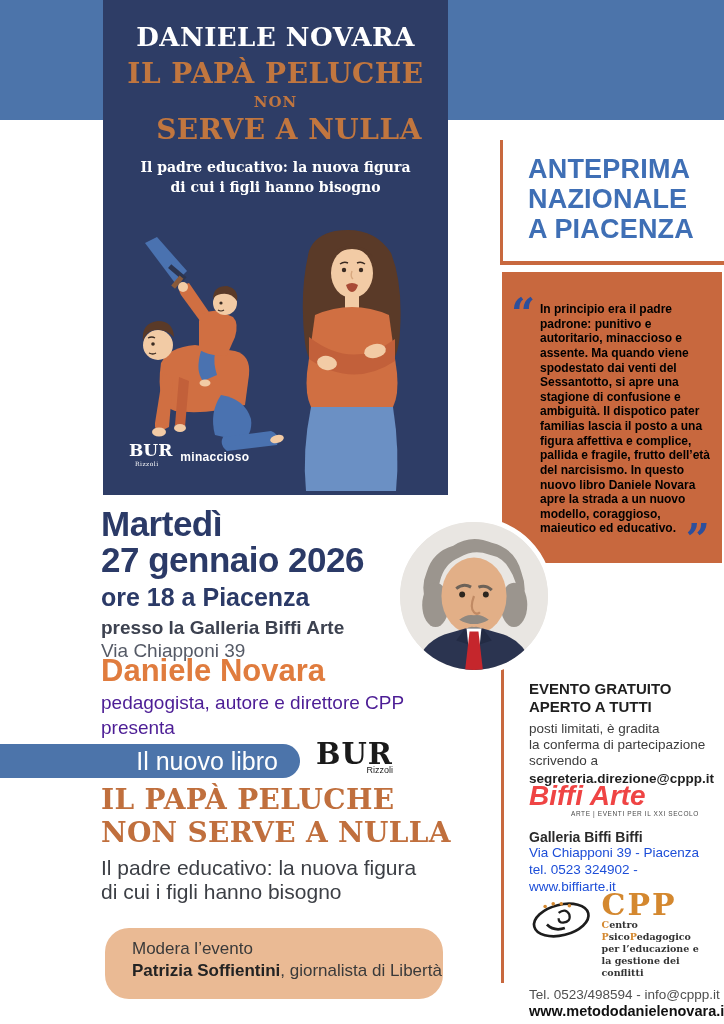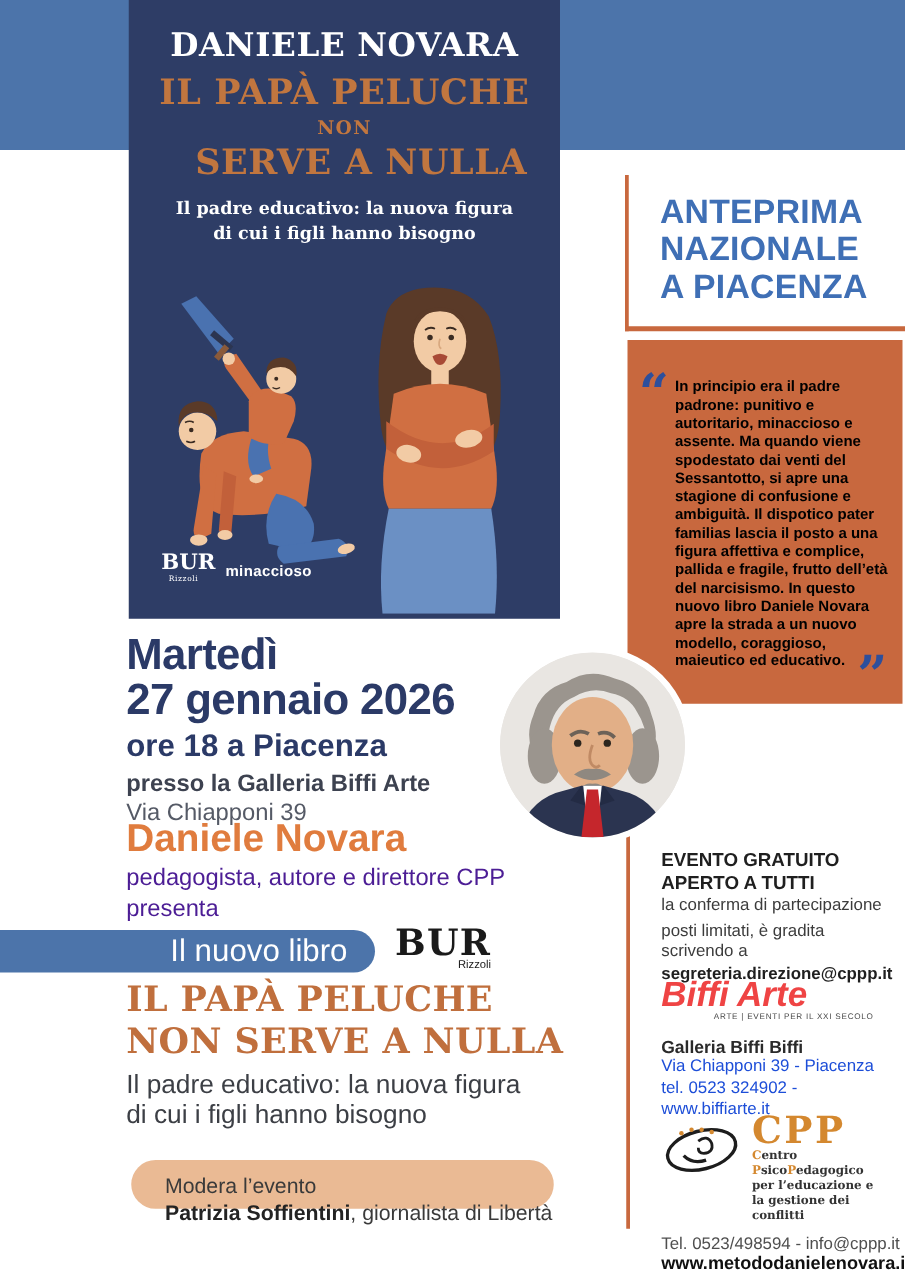--- a/index.html
+++ b/index.html
@@ -60,21 +60,21 @@
   .bur-logo{left:316px;top:740px;color:#1a1a1a;}
   .bur-logo .bur{font-family:"DejaVu Serif",serif;font-weight:bold;font-size:29px;line-height:28px;letter-spacing:1px;}
   .bur-logo .rizzoli{display:block;font-size:9px;text-align:right;margin-top:-3px;}
 
   
   .book-title{left:101px;top:784px;font-family:"DejaVu Serif",serif;font-weight:bold;font-size:28px;
     line-height:1.17;color:var(--title_orange);letter-spacing:0.3px;}
   .book-sub{left:101px;top:856px;font-size:21px;line-height:1.16;color:#3c3f45;}
 
   
-  .modera{left:105px;top:928px;width:338px;height:39px;border-radius:24px;background:var(--modera_bg);
+  .modera{left:105px;top:928px;width:338px;height:71px;border-radius:24px;background:var(--modera_bg);
     padding:10px 0 0 27px;box-sizing:border-box;font-size:17px;color:#3a3a3a;line-height:1.3;}
   .modera .name{font-weight:bold;color:#232323;}
 
   
   .photo{left:395px;top:517px;width:148px;height:148px;border:5px solid #ffffff;border-radius:50%;
     overflow:hidden;background:#e9e6e2;z-index:5;}
 
   
   .info-block{left:529px;top:680px;width:195px;}
   .info-free{font-size:15px;font-weight:bold;color:#1f1f1f;line-height:1.2;}
@@ -237,22 +237,22 @@
       <path d="M44,72 L50,84 L38,80 Z" fill="#232b44"></path>
       <path d="M56,72 L50,84 L62,80 Z" fill="#232b44"></path>
       <polygon points="45,72 55,72 53,92 47,92" fill="#ffffff"></polygon>
       <polygon points="47,74 53,74 56,100 44,100" fill="#c5262c"></polygon>
     </svg>
   </div>
 
   <div class="abs info-block">
     <div class="info-free">EVENTO GRATUITO</div>
     <div class="info-free">APERTO A TUTTI</div>
+    <div class="info-note first">posti limitati, è gradita</div>
     <div class="info-note">la conferma di partecipazione</div>
-    <div class="info-note first">posti limitati, è gradita</div>
     <div class="info-note">scrivendo a</div>
     <div class="info-email">segreteria.direzione@cppp.it</div>
   </div>
 
   <div class="abs biffi-block">
     <div class="biffi-logo">Biffi Arte</div>
     <div class="biffi-tagline">ARTE | EVENTI PER IL XXI SECOLO</div>
     <div class="biffi-name">Galleria Biffi Biffi</div>
     <div class="biffi-address">Via Chiapponi 39 - Piacenza</div>
     <div class="biffi-contact">tel. 0523 324902 - www.biffiarte.it</div>

